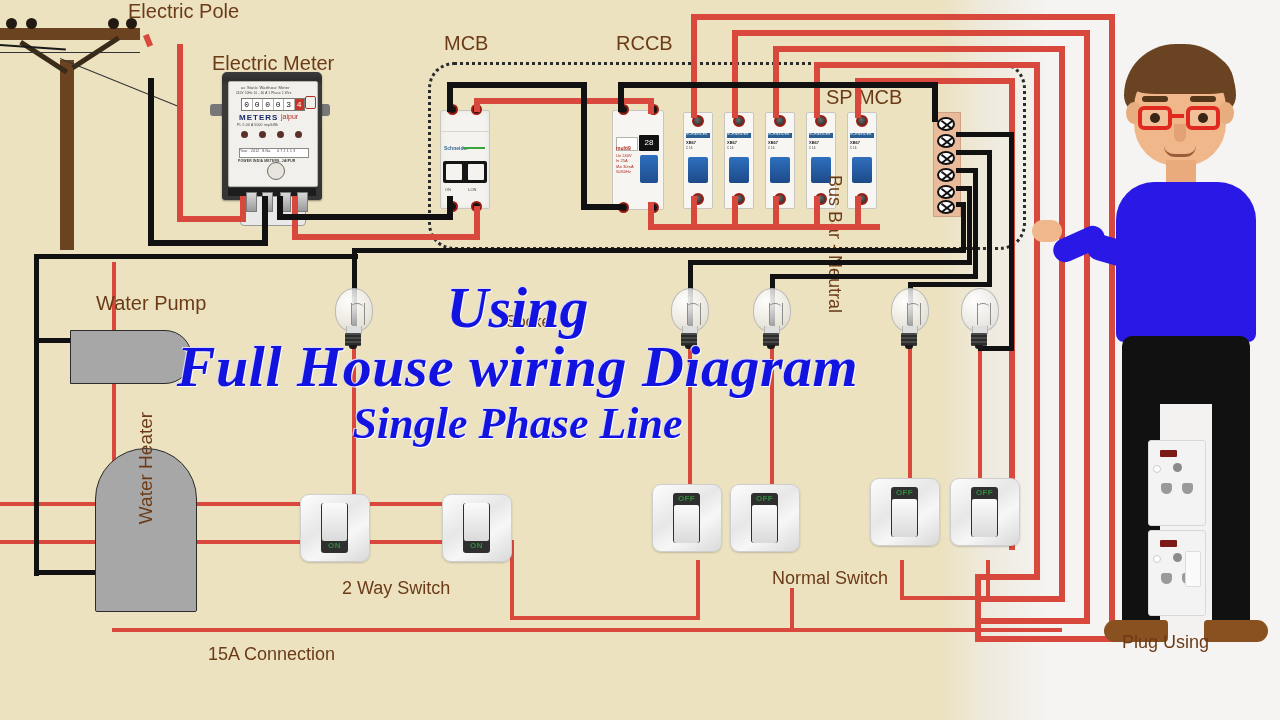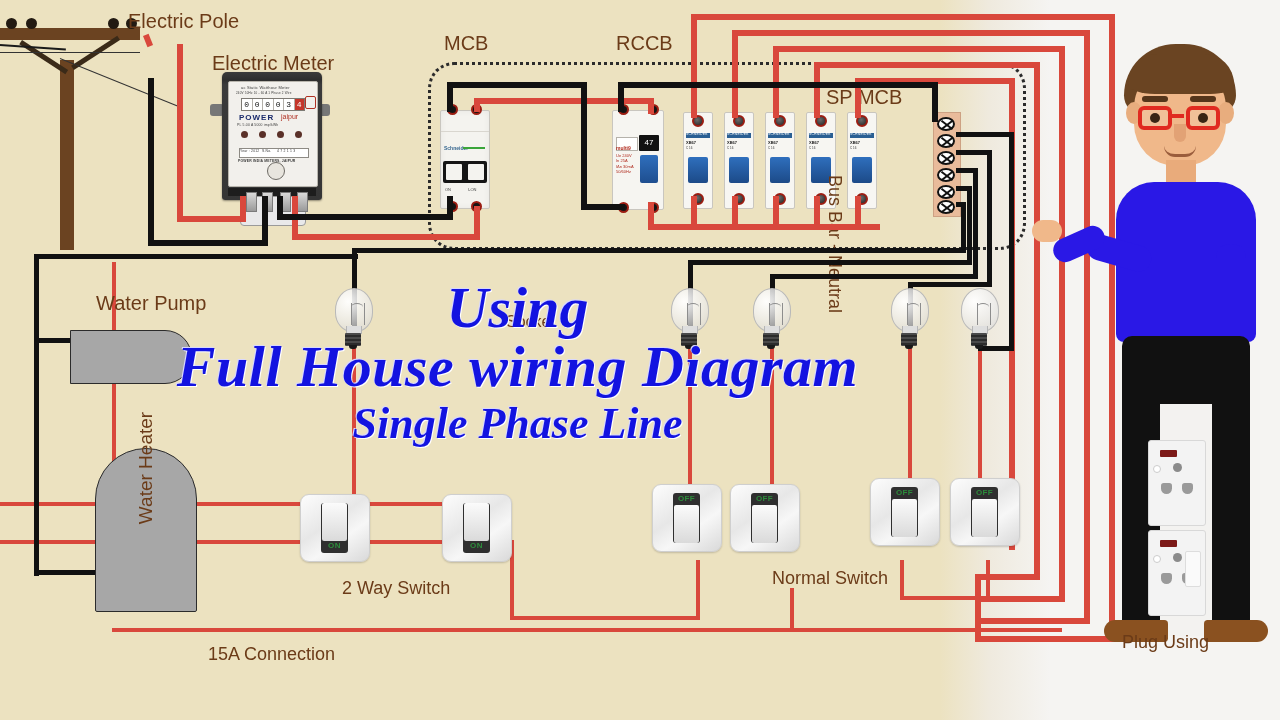--- a/index.html
+++ b/index.html
@@ -188,41 +188,41 @@
     <div class="insul" style="left:6px;top:18px;"></div>
     <div class="insul" style="left:26px;top:18px;"></div>
     <div class="insul" style="left:108px;top:18px;"></div>
     <div class="insul" style="left:126px;top:18px;"></div>
     <div class="pole-brace" style="left:22px;top:40px;width:55px;height:5px;transform:rotate(33deg);"></div>
     <div class="pole-brace" style="left:120px;top:40px;width:55px;height:5px;transform:rotate(147deg);"></div>
 
     <div class="w thinblk" style="left:0px;top:44px;width:66px;height:2px;transform:rotate(4deg);transform-origin:left;"></div>
     <div class="w" style="left:0px;top:52px;width:140px;height:1px;background:#333;"></div>
     <div class="w" style="left:60px;top:58px;width:130px;height:1px;background:#333;transform:rotate(22deg);transform-origin:left;"></div>
-    <span class="lbl lbl-20" style="left:128px;top:10px;">Electric Pole</span>
+    <span class="lbl lbl-20" style="left:128px;top:0;">Electric Pole</span>
   </div>
 
   <div>
     <span class="lbl lbl-20" style="left:212px;top:52px;">Electric Meter</span>
     <div class="meter-ear" style="left:210px;"></div>
     <div class="meter-ear" style="left:316px;"></div>
     <div class="meter-body">
       <div class="meter-face">
         <div class="meter-tinytxt" style="left:12px;top:3px;font-size:4px;">ac Static Watthour Meter</div>
         <div class="meter-tinytxt" style="left:7px;top:9px;font-size:3px;">240V  50Hz   10 - 60 A   1 Phase 2 Wire</div>
         <div class="meter-reg">
           <span>0</span>
           <span>0</span>
           <span>0</span>
           <span>0</span>
           <span>3</span>
           <span>4</span>
         </div>
         <div style="position:absolute;left:76px;top:14px;width:9px;height:11px;border:1px solid #b03124;border-radius:2px;"></div>
-        <div class="meter-brand">POWER</div>
+        <div class="meter-brand">METERS</div>
         <div class="meter-brand2">jaipur</div>
         <div class="meter-tinytxt" style="left:8px;top:41px;">PL   5.00 A   5000 imp/kWh</div>
         <div class="meter-dots">
           <div class="meter-dot" style="left:2px;"></div>
           <div class="meter-dot" style="left:20px;"></div>
           <div class="meter-dot" style="left:38px;"></div>
           <div class="meter-dot" style="left:56px;"></div>
         </div>
         <div class="meter-sn"></div>
         <div class="meter-tinytxt" style="left:11px;top:67px;">Year : 2012</div>
@@ -260,21 +260,21 @@
     <div class="term-dot" style="left:447px;top:201px;"></div>
     <div class="term-dot" style="left:471px;top:201px;"></div>
   </div>
 
   <div>
     <span class="lbl lbl-20" style="left:616px;top:32px;">RCCB</span>
     <div class="rccb">
       <div class="whitebtn"></div>
       <div class="brand">multi9</div>
       <div class="redtxt" style="top:42px;">Ue 240V<br>In 25A<br>IΔn 30mA<br>50/60Hz</div>
-      <div class="win">47</div>
+      <div class="win">28</div>
       <div class="bluelever"></div>
     </div>
     <div class="term-dot" style="left:618px;top:104px;"></div>
     <div class="term-dot" style="left:648px;top:104px;"></div>
     <div class="term-dot" style="left:618px;top:202px;"></div>
     <div class="term-dot" style="left:648px;top:202px;"></div>
   </div>
 
   <span class="lbl lbl-20" style="left:826px;top:86px;">SP MCB</span>
   <div>

